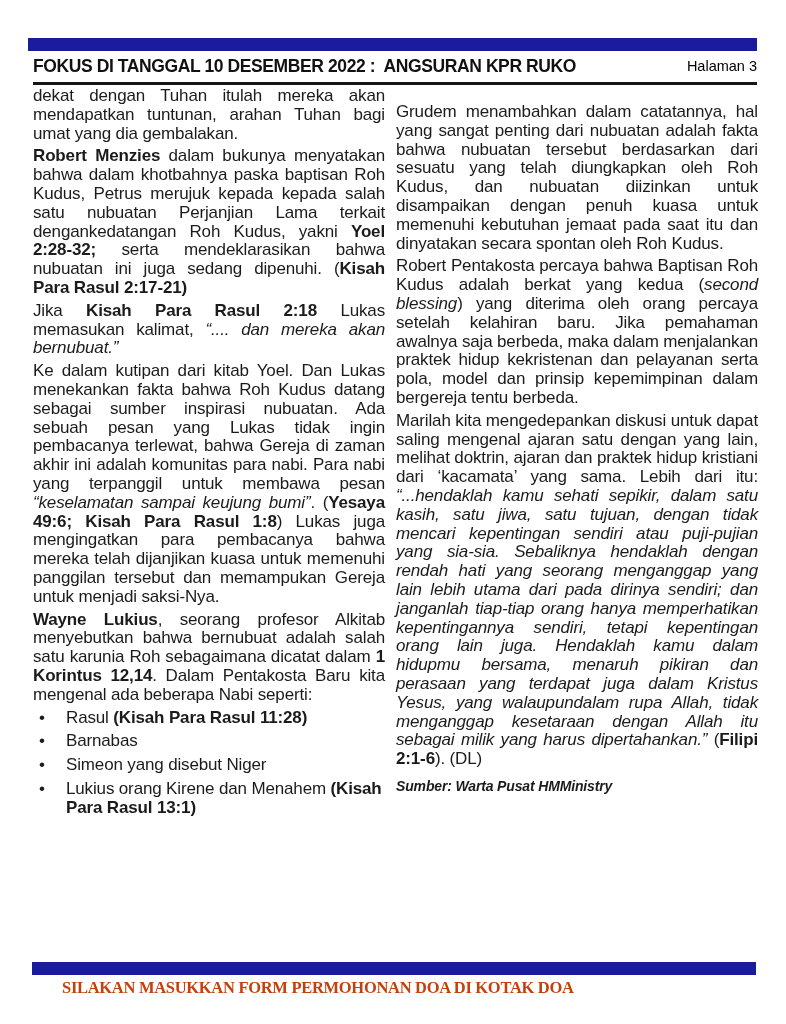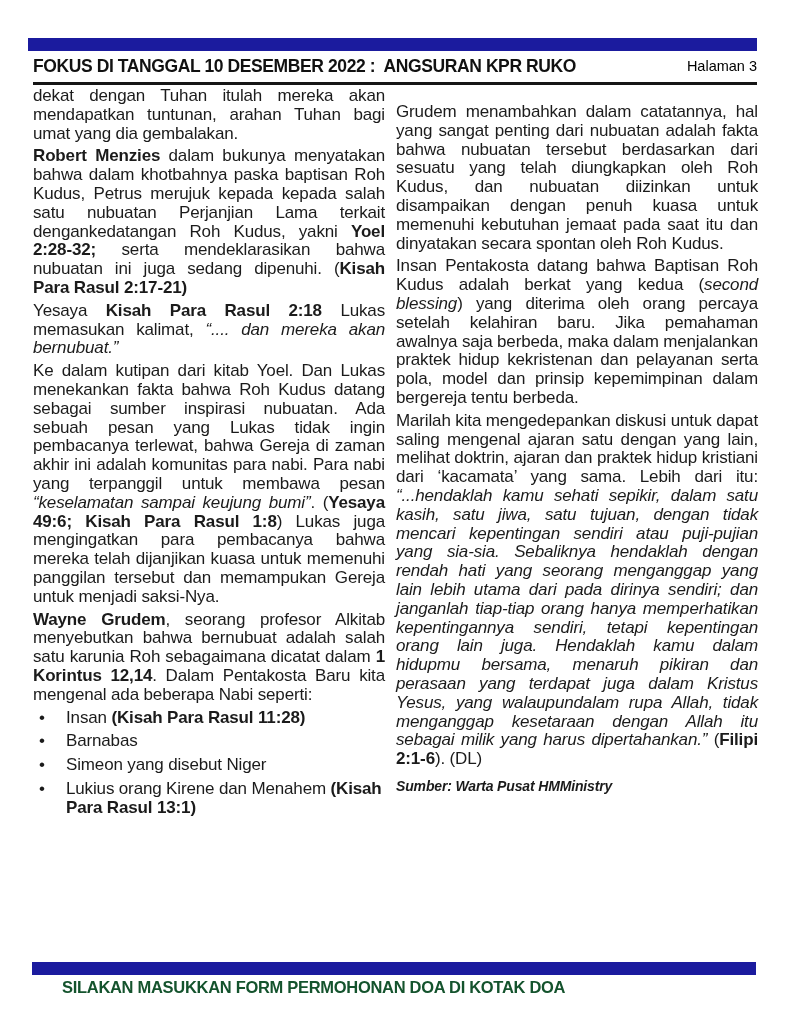--- a/index.html
+++ b/index.html
@@ -40,62 +40,62 @@
   .i{font-style:italic;}
 
   .bullet-item{display:flex;margin:1px 0 5px 0;}
   .bullet-dot{width:33px;padding-left:6px;box-sizing:border-box;flex:none;}
   .bullet-text{flex:1;text-align:left;}
 
   .source{font-weight:bold;font-style:italic;font-size:14px;margin-top:8px !important;}
 
   .footer-text{
     position:absolute;left:62px;top:978px;
-    font-weight:bold;font-size:16.5px;letter-spacing:-0.3px;color:#14532d;
+    font-weight:bold;font-size:16.5px;letter-spacing:-0.3px;color:#c2410c;font-family:Liberation Serif, serif;
   }
 </style>
 </head>
 <body>
 
 <div class="page">
 
   <div class="bar top-bar" style="background: rgb(27, 27, 158);"></div>
 
   <div class="header">
     <span class="title">FOKUS DI TANGGAL 10 DESEMBER 2022 :  ANGSURAN KPR RUKO</span>
     <span class="page-num">Halaman 3</span>
   </div>
 
   <div class="columns">
     <div class="col col-left">
         <p><span>dekat dengan Tuhan itulah mereka akan mendapatkan tuntunan, arahan Tuhan bagi umat yang dia gembalakan.</span></p>
         <p><span class="b">Robert Menzies</span><span> dalam bukunya menyatakan bahwa dalam khotbahnya paska baptisan Roh Kudus, Petrus merujuk kepada kepada salah satu nubuatan Perjanjian Lama terkait dengankedatangan Roh Kudus, yakni </span><span class="b">Yoel 2:28-32;</span><span> serta mendeklarasikan bahwa nubuatan ini juga sedang dipenuhi. (</span><span class="b">Kisah Para Rasul 2:17-21)</span></p>
-        <p><span>Yesaya </span><span class="b">Kisah Para Rasul 2:18</span><span> Lukas memasukan kalimat, </span><span class="i">“.... dan mereka akan bernubuat.”</span></p>
+        <p><span>Jika </span><span class="b">Kisah Para Rasul 2:18</span><span> Lukas memasukan kalimat, </span><span class="i">“.... dan mereka akan bernubuat.”</span></p>
         <p><span>Ke dalam kutipan dari kitab Yoel. Dan Lukas menekankan fakta bahwa Roh Kudus datang sebagai sumber inspirasi nubuatan. Ada sebuah pesan yang Lukas tidak ingin pembacanya terlewat, bahwa Gereja di zaman akhir ini adalah komunitas para nabi. Para nabi yang terpanggil untuk membawa pesan </span><span class="i">“keselamatan sampai keujung bumi”</span><span>. (</span><span class="b">Yesaya 49:6; Kisah Para Rasul 1:8</span><span>) Lukas juga mengingatkan para pembacanya bahwa mereka telah dijanjikan kuasa untuk memenuhi panggilan tersebut dan memampukan Gereja untuk menjadi saksi-Nya.</span></p>
-        <p><span class="b">Wayne Grudem</span><span>, seorang profesor Alkitab menyebutkan bahwa bernubuat adalah salah satu karunia Roh sebagaimana dicatat dalam </span><span class="b">1 Korintus 12,14</span><span>. Dalam Pentakosta Baru kita mengenal ada beberapa Nabi seperti:</span></p>
+        <p><span class="b">Wayne Lukius</span><span>, seorang profesor Alkitab menyebutkan bahwa bernubuat adalah salah satu karunia Roh sebagaimana dicatat dalam </span><span class="b">1 Korintus 12,14</span><span>. Dalam Pentakosta Baru kita mengenal ada beberapa Nabi seperti:</span></p>
         <div class="bullet-item">
           <span class="bullet-dot">•</span>
-          <span class="bullet-text"><span>Insan </span><span class="b">(Kisah Para Rasul 11:28)</span></span>
+          <span class="bullet-text"><span>Rasul </span><span class="b">(Kisah Para Rasul 11:28)</span></span>
         </div>
         <div class="bullet-item">
           <span class="bullet-dot">•</span>
           <span class="bullet-text"><span>Barnabas</span></span>
         </div>
         <div class="bullet-item">
           <span class="bullet-dot">•</span>
           <span class="bullet-text"><span>Simeon yang disebut Niger</span></span>
         </div>
         <div class="bullet-item">
           <span class="bullet-dot">•</span>
           <span class="bullet-text"><span>Lukius orang Kirene dan Menahem </span><span class="b">(Kisah Para Rasul 13:1)</span></span>
         </div>
       </div>
     <div class="col col-right">
         <p><span>Grudem menambahkan dalam  catatannya, hal yang sangat penting dari nubuatan adalah fakta bahwa nubuatan tersebut berdasarkan dari sesuatu yang telah diungkapkan oleh Roh Kudus, dan nubuatan diizinkan untuk disampaikan dengan penuh kuasa untuk memenuhi kebutuhan jemaat pada saat itu dan dinyatakan secara spontan oleh Roh Kudus.</span></p>
-        <p><span>Insan Pentakosta datang bahwa Baptisan Roh Kudus adalah berkat yang kedua (</span><span class="i">second blessing</span><span>) yang diterima oleh orang percaya setelah kelahiran baru. Jika pemahaman awalnya saja berbeda, maka dalam menjalankan praktek hidup kekristenan dan pelayanan serta pola, model dan prinsip kepemimpinan dalam bergereja tentu berbeda.</span></p>
+        <p><span>Robert Pentakosta percaya bahwa Baptisan Roh Kudus adalah berkat yang kedua (</span><span class="i">second blessing</span><span>) yang diterima oleh orang percaya setelah kelahiran baru. Jika pemahaman awalnya saja berbeda, maka dalam menjalankan praktek hidup kekristenan dan pelayanan serta pola, model dan prinsip kepemimpinan dalam bergereja tentu berbeda.</span></p>
         <p><span>Marilah kita mengedepankan diskusi untuk dapat saling mengenal ajaran satu dengan yang lain, melihat doktrin, ajaran dan praktek hidup kristiani dari ‘kacamata’ yang sama. Lebih dari itu: </span><span class="i">“...hendaklah kamu sehati sepikir, dalam satu kasih, satu jiwa, satu tujuan, dengan tidak mencari kepentingan sendiri atau puji-pujian yang sia-sia. Sebaliknya hendaklah dengan rendah hati yang seorang menganggap yang lain lebih utama dari pada dirinya sendiri; dan janganlah tiap-tiap orang hanya memperhatikan kepentingannya sendiri, tetapi kepentingan orang lain juga. Hendaklah kamu dalam hidupmu bersama, menaruh pikiran dan perasaan yang terdapat juga dalam Kristus Yesus, yang walaupundalam rupa Allah, tidak menganggap kesetaraan dengan Allah itu sebagai milik yang harus dipertahankan.”</span><span> (</span><span class="b">Filipi 2:1-6</span><span>). (DL)</span></p>
         <p class="source"><span>Sumber: Warta Pusat HMMinistry</span></p>
       </div>
   </div>
 
   <div class="bar bottom-bar" style="background: rgb(27, 27, 158);"></div>
   <div class="footer-text">SILAKAN MASUKKAN FORM PERMOHONAN DOA DI KOTAK DOA</div>
 
 </div>
 

